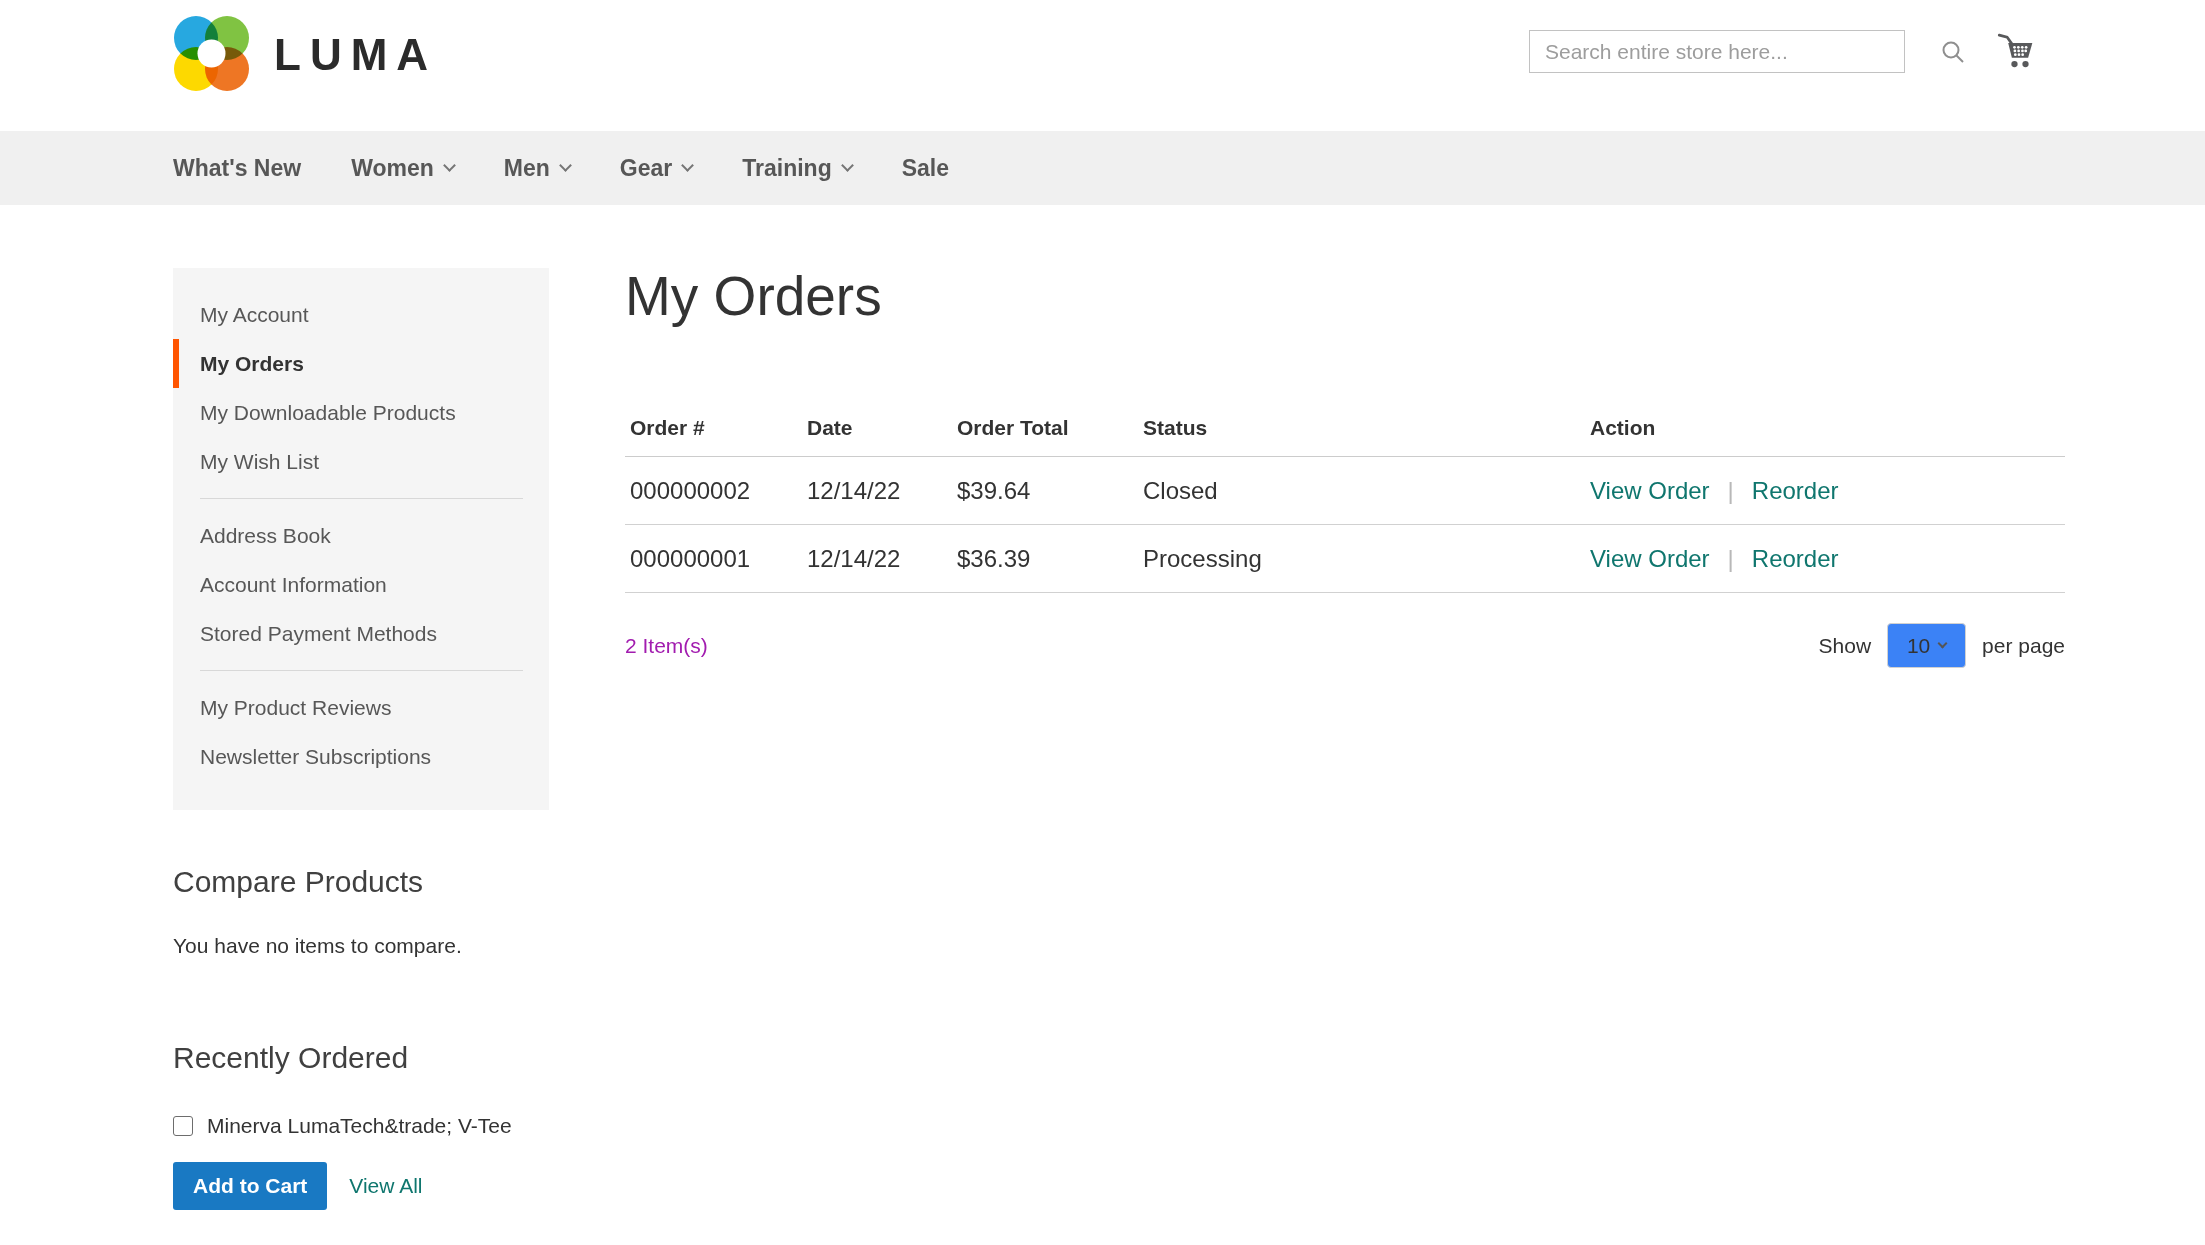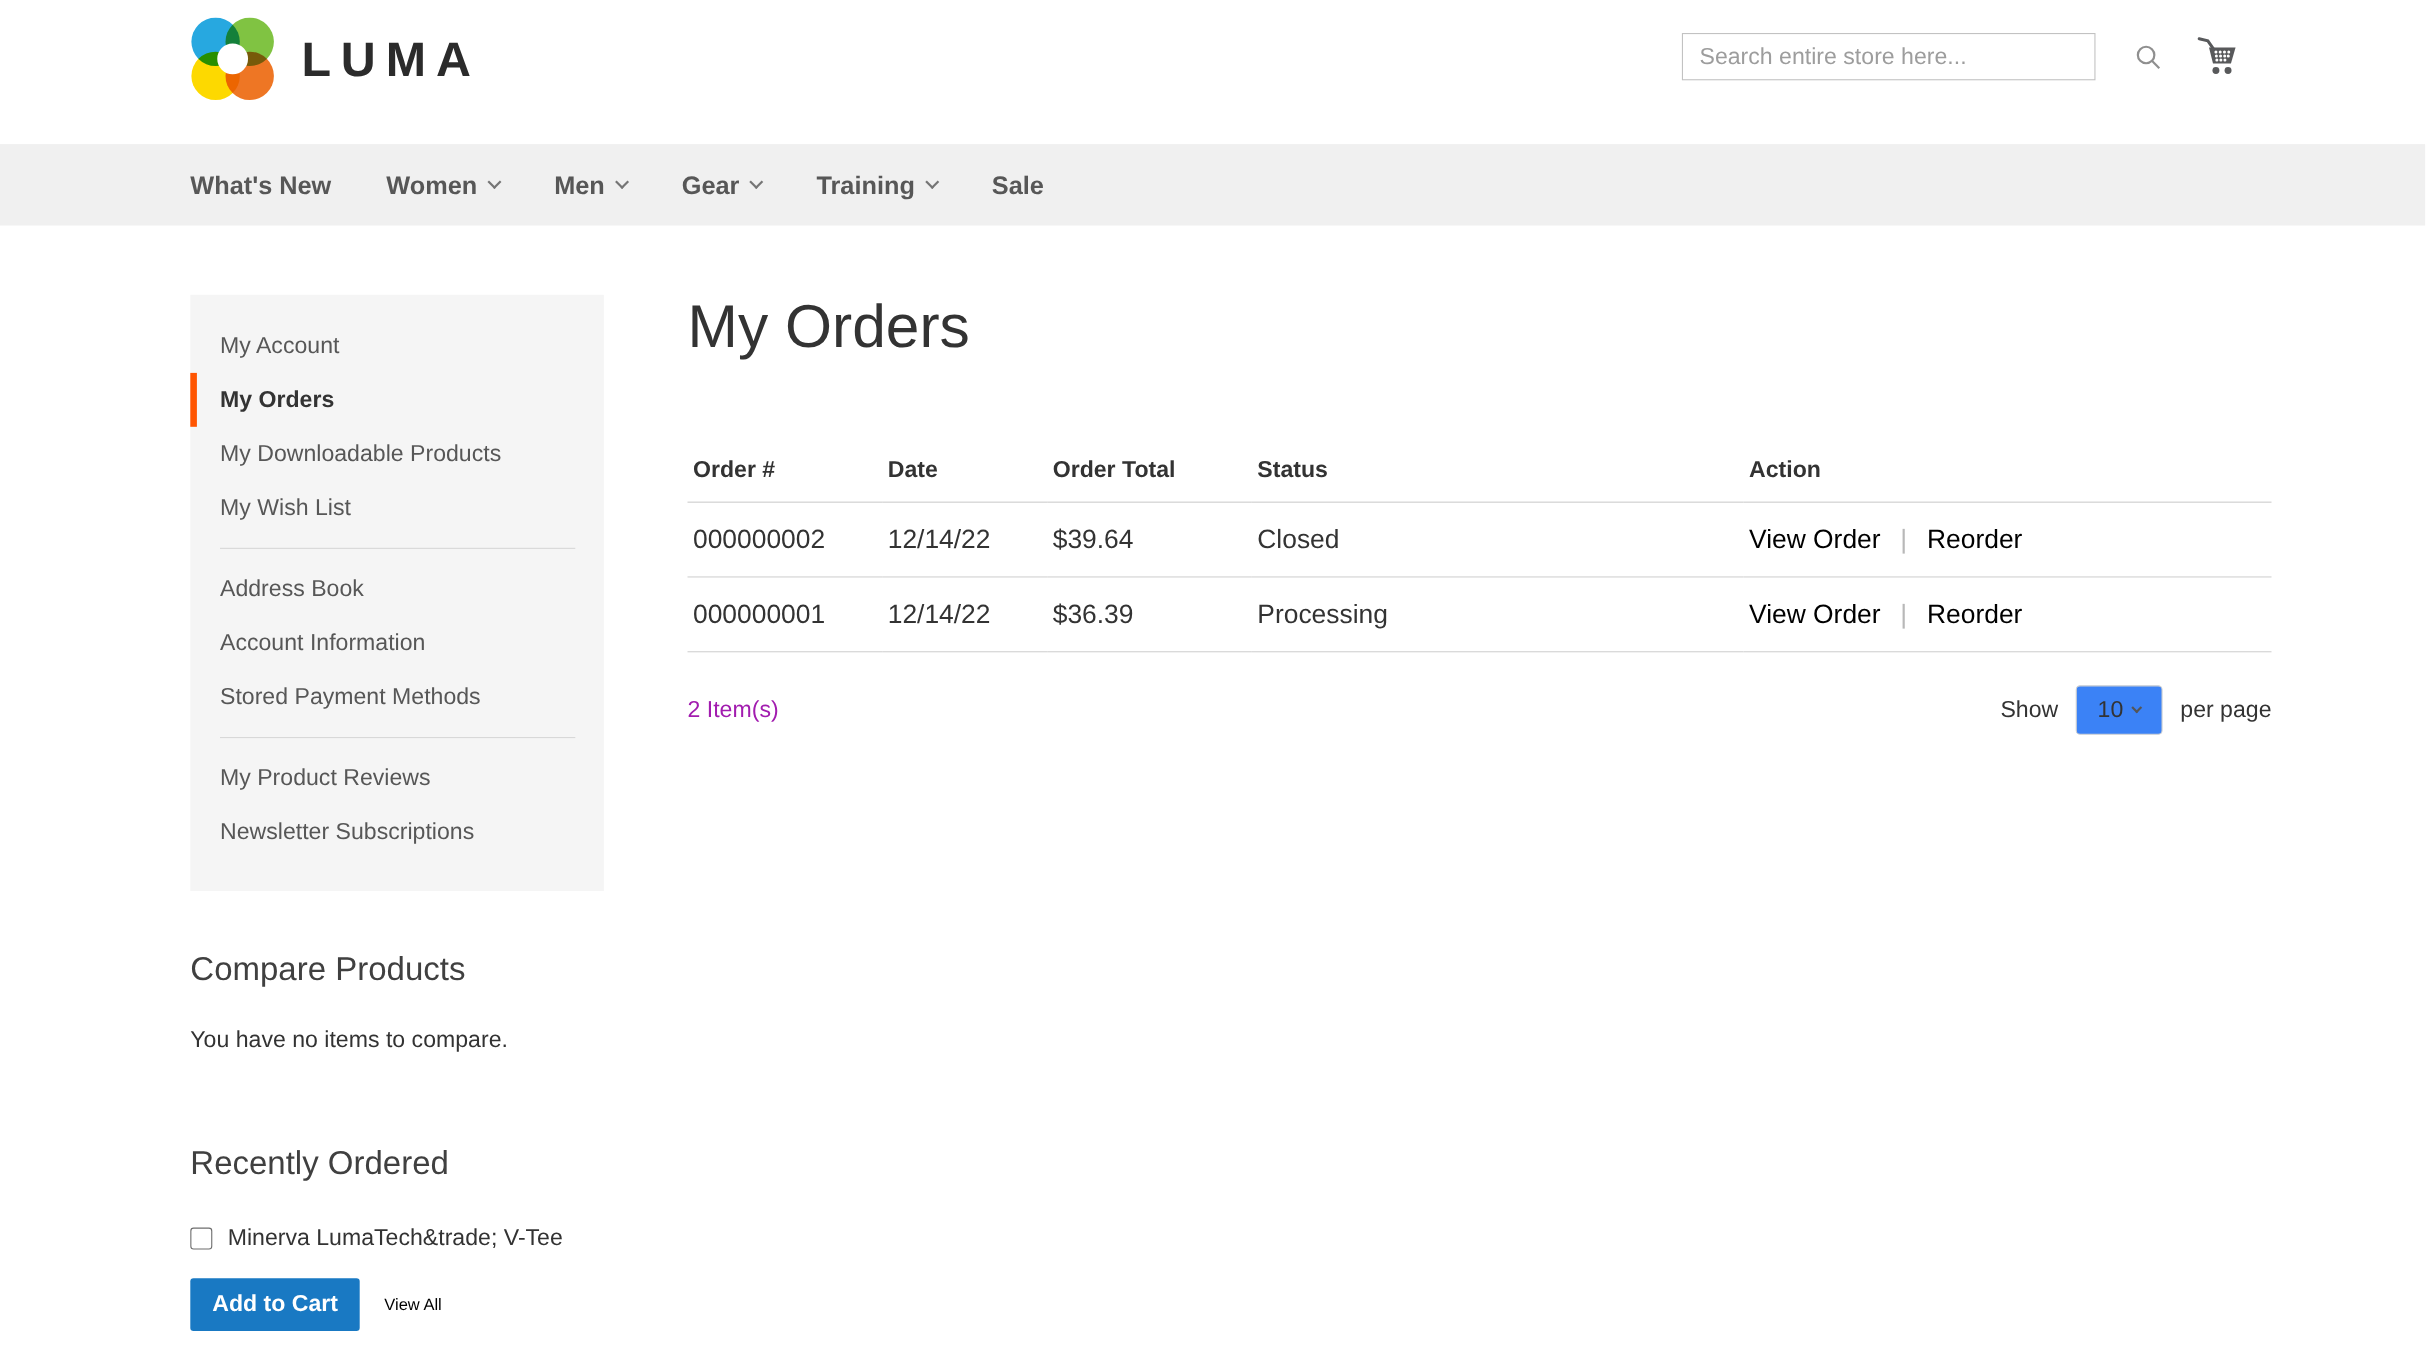--- a/index.html
+++ b/index.html
@@ -37,21 +37,21 @@
   
   .main { position:absolute; left:625px; top:268px; width:1440px; }
   .page-title { font-size:55px; font-weight:300; color:#333; line-height:56px; }
   table.orders { width:100%; border-collapse:collapse; margin-top:80px; table-layout:fixed; }
   table.orders col.c1{width:177px;} table.orders col.c2{width:150px;} table.orders col.c3{width:186px;}
   table.orders col.c4{width:447px;} table.orders col.c5{width:480px;}
   table.orders th { text-align:left; font-size:21px; font-weight:bold; color:#333;
                     padding:12px 10px 16px 5px; border-bottom:1px solid #cccccc; }
   table.orders td { text-align:left; font-size:24px; color:#333; padding:20px 10px 19px 5px;
                     border-bottom:1px solid #d1d1d1; }
-  a.link { color:#000000; text-decoration:none; cursor:pointer; }
+  a.link { color:#0f766e; text-decoration:none; cursor:pointer; }
   .sep { color:#b8b8b8; margin:0 18px; }
 
   .pager { display:flex; justify-content:space-between; align-items:center; margin-top:30px; }
   .pager-left { font-size:21px; color:#a21caf; }
   .pager-right { display:flex; align-items:center; gap:16px; font-size:21px; color:#333; }
   .select-box { display:flex; align-items:center; justify-content:center; gap:9px; width:79px; height:45px;
                 background:#3b82f6; border:1px solid #d1d1d1; border-radius:4px; cursor:pointer; }
   .select-box .chev-s { display:inline-block; width:7px; height:7px; border-right:2px solid #555;
                         border-bottom:2px solid #555; transform:rotate(45deg); margin-top:-4px; }
 
@@ -62,21 +62,21 @@
 
   .recent { position:absolute; left:173px; top:1038px; width:520px; }
   .recent-item { display:flex; align-items:center; gap:14px; margin-top:36px; }
   .checkbox { width:20px; height:20px; border:1px solid #6d6d6d; border-radius:3px; background:#fff;
               flex:0 0 auto; cursor:pointer; }
   .recent-item-label { font-size:21px; color:#333; }
   .recent-actions { display:flex; align-items:center; gap:22px; margin-top:24px; }
   .btn-primary { display:inline-block; background:#1979c3; color:#fff; font-size:21px; font-weight:bold;
                  padding:12px 20px; border:none; border-radius:3px; cursor:pointer;
                  font-family:"Liberation Sans", sans-serif; }
-  .view-all { font-size:15px; }
+  .view-all { font-size:21px; }
 </style>
 </head>
 <body>
 
 <div class="page">
 
   <div class="header">
     <div class="logo">
       <svg width="78" height="78" viewBox="0 0 78 78" style="isolation:isolate">
         <circle cx="23" cy="22" r="22" fill="#27a8e0" style="mix-blend-mode:multiply"></circle>

